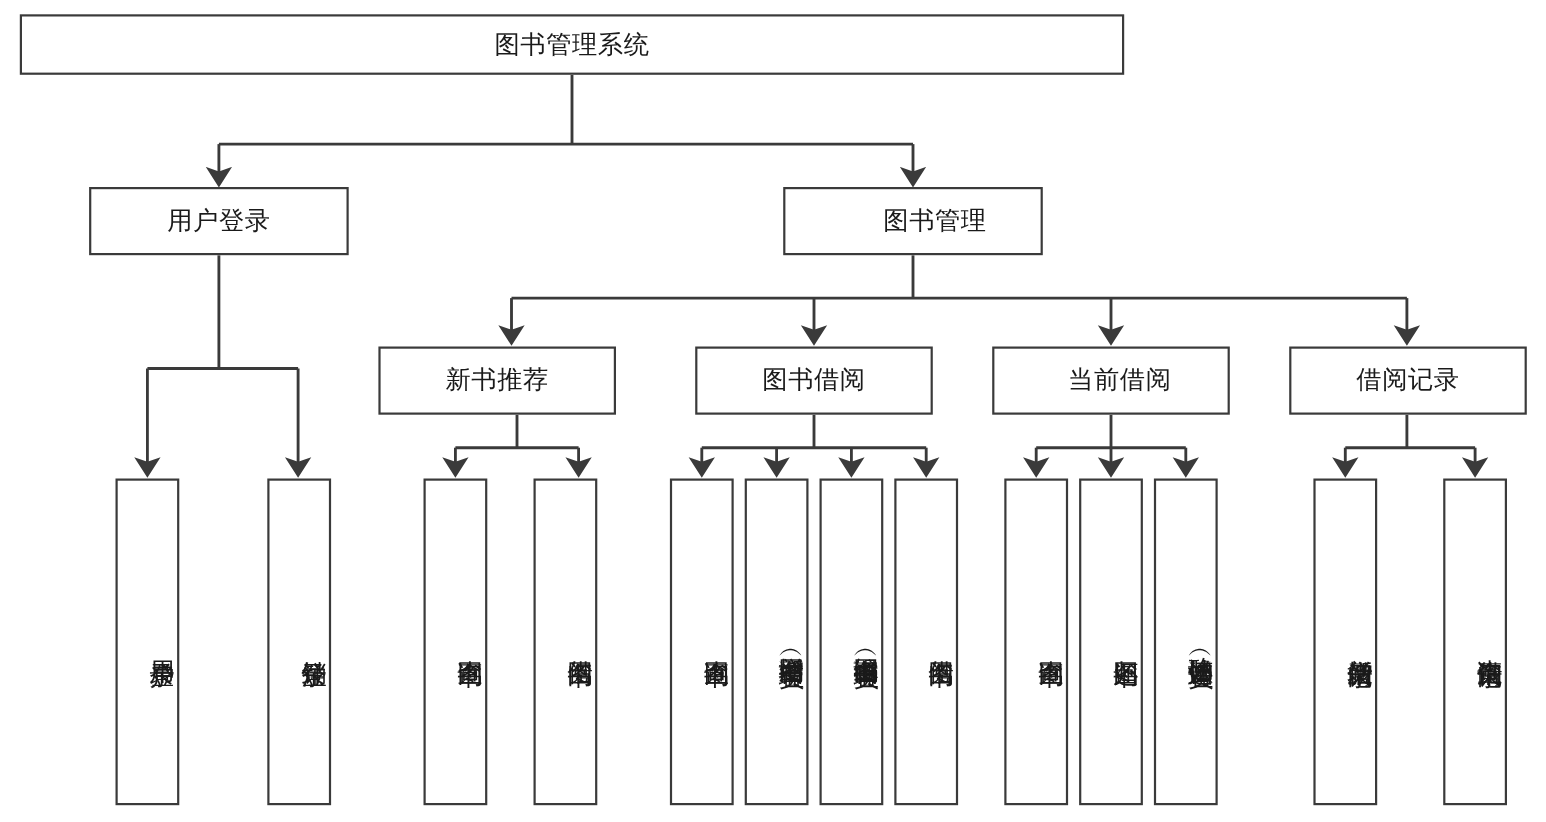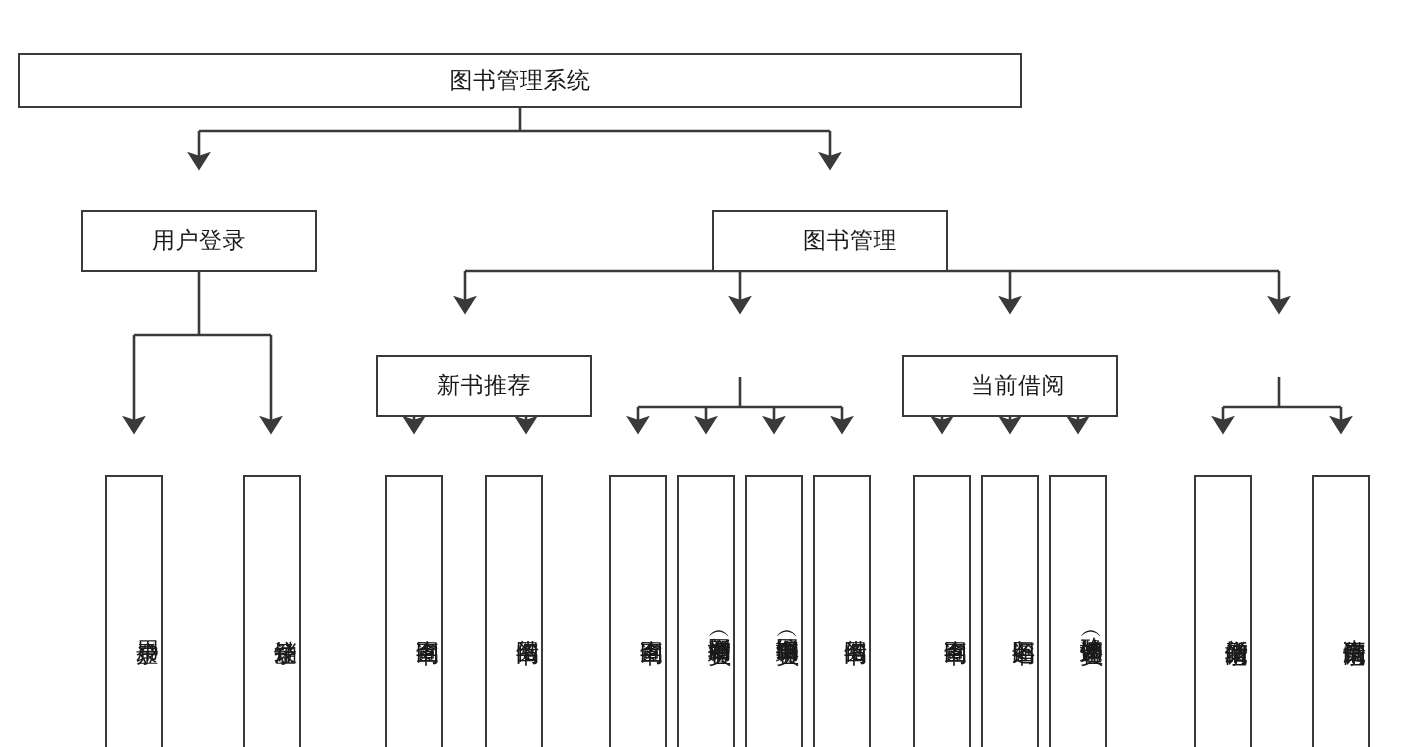--- a/index.html
+++ b/index.html
@@ -28,21 +28,20 @@
   }
   .node {
     position: absolute;
     box-sizing: border-box;
     background: #ffffff;
     border: 2.5px solid #3a3a3a;
     display: flex;
     align-items: center;
     justify-content: center;
     color: #1a1a1a;
-    margin-top: 40px;
   }
   .node-h {
     font-size: 23px;
     letter-spacing: 0.5px;
     line-height: 1.2;
     white-space: nowrap;
   }
   .node-v {
     font-size: 23px;
     line-height: 1.15;
@@ -122,25 +121,27 @@
       <path d="M1341,407 L1341,424" marker-end="url(#arrow)"></path>
     </g>
   </svg>
 
   <div class="node node-h" style="left:18px; top:13px; width:1004px; height:55px;">图书管理系统</div>
 
   <div class="node node-h" style="left:81px; top:170px; width:236px; height:62px;">用户登录</div>
 
   <div class="node node-h" style="left:712px; top:170px; width:236px; height:62px;padding-left:40px;">图书管理</div>
 
-  <div class="node node-h" style="left:376px; top:315px; width:216px; height:62px;">新书推荐</div>
+  <div class="node node-h" style="left:344px; top:315px; width:216px; height:62px;">新书推荐</div>
 
+  <div class="node node-h" style="left:632px; top:315px; width:216px; height:62px;">图书借阅</div>
 
   <div class="node node-h" style="left:902px; top:315px; width:216px; height:62px;padding-left:16px;">当前借阅</div>
 
+  <div class="node node-h" style="left:1172px; top:315px; width:216px; height:62px;">借阅记录</div>
 
   <div class="node node-v" style="left:105px; top:435px; width:58px; height:297px;">
     <span>用户登录</span>
   </div>
 
   <div class="node node-v" style="left:243px; top:435px; width:58px; height:297px;">
     <span>注销登录</span>
   </div>
 
   <div class="node node-v" style="left:385px; top:435px; width:58px; height:297px;">

